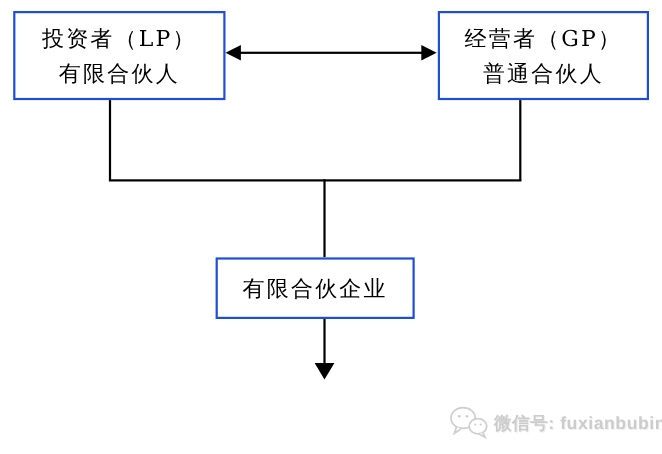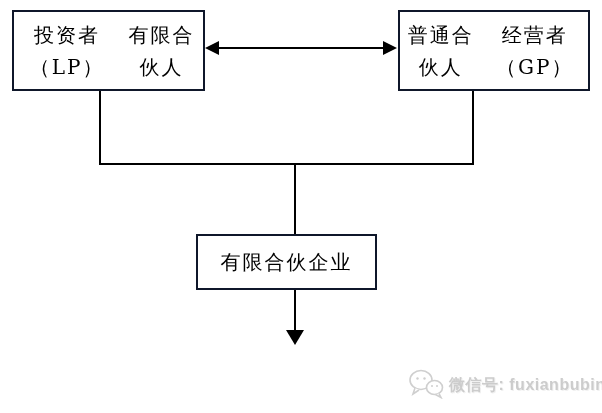--- a/index.html
+++ b/index.html
@@ -13,24 +13,24 @@
     height: 413px;
     background: #ffffff;
     overflow: hidden;
     font-family: "DejaVu Serif", "Liberation Serif", serif;
     color: #000000;
   }
   
   .node {
     position: absolute;
     box-sizing: border-box;
-    border: 2px solid #0f172a;
+    border: 2px solid #1d4ed8;
     background: #ffffff;
     display: flex;
-    flex-direction: row;
+    flex-direction: column;
     align-items: center;
     justify-content: center;
     text-align: center;
     font-size: 20px;
     letter-spacing: 2px;
     line-height: 32px;
   }
   .node--lp   { left: 12px;  top: 10px;  width: 193px; height: 81px; }
   .node--gp   { left: 398px; top: 10px;  width: 192px; height: 81px; }
   .node--firm { left: 196px; top: 234px; width: 181px; height: 56px; }
@@ -105,22 +105,22 @@
 <body>
 
 <div class="stage">
 
   <div class="node node--lp">
     <div>投资者（LP）</div>
     <div>有限合伙人</div>
   </div>
 
   <div class="node node--gp">
+    <div>经营者（GP）</div>
     <div>普通合伙人</div>
-    <div>经营者（GP）</div>
   </div>
 
 
   <div class="line line--pact"></div>
   <div class="tri tri--left"></div>
   <div class="tri tri--right"></div>
 
   <div class="line line--lp-drop"></div>
   <div class="line line--gp-drop"></div>
   <div class="line line--h-connector"></div>

